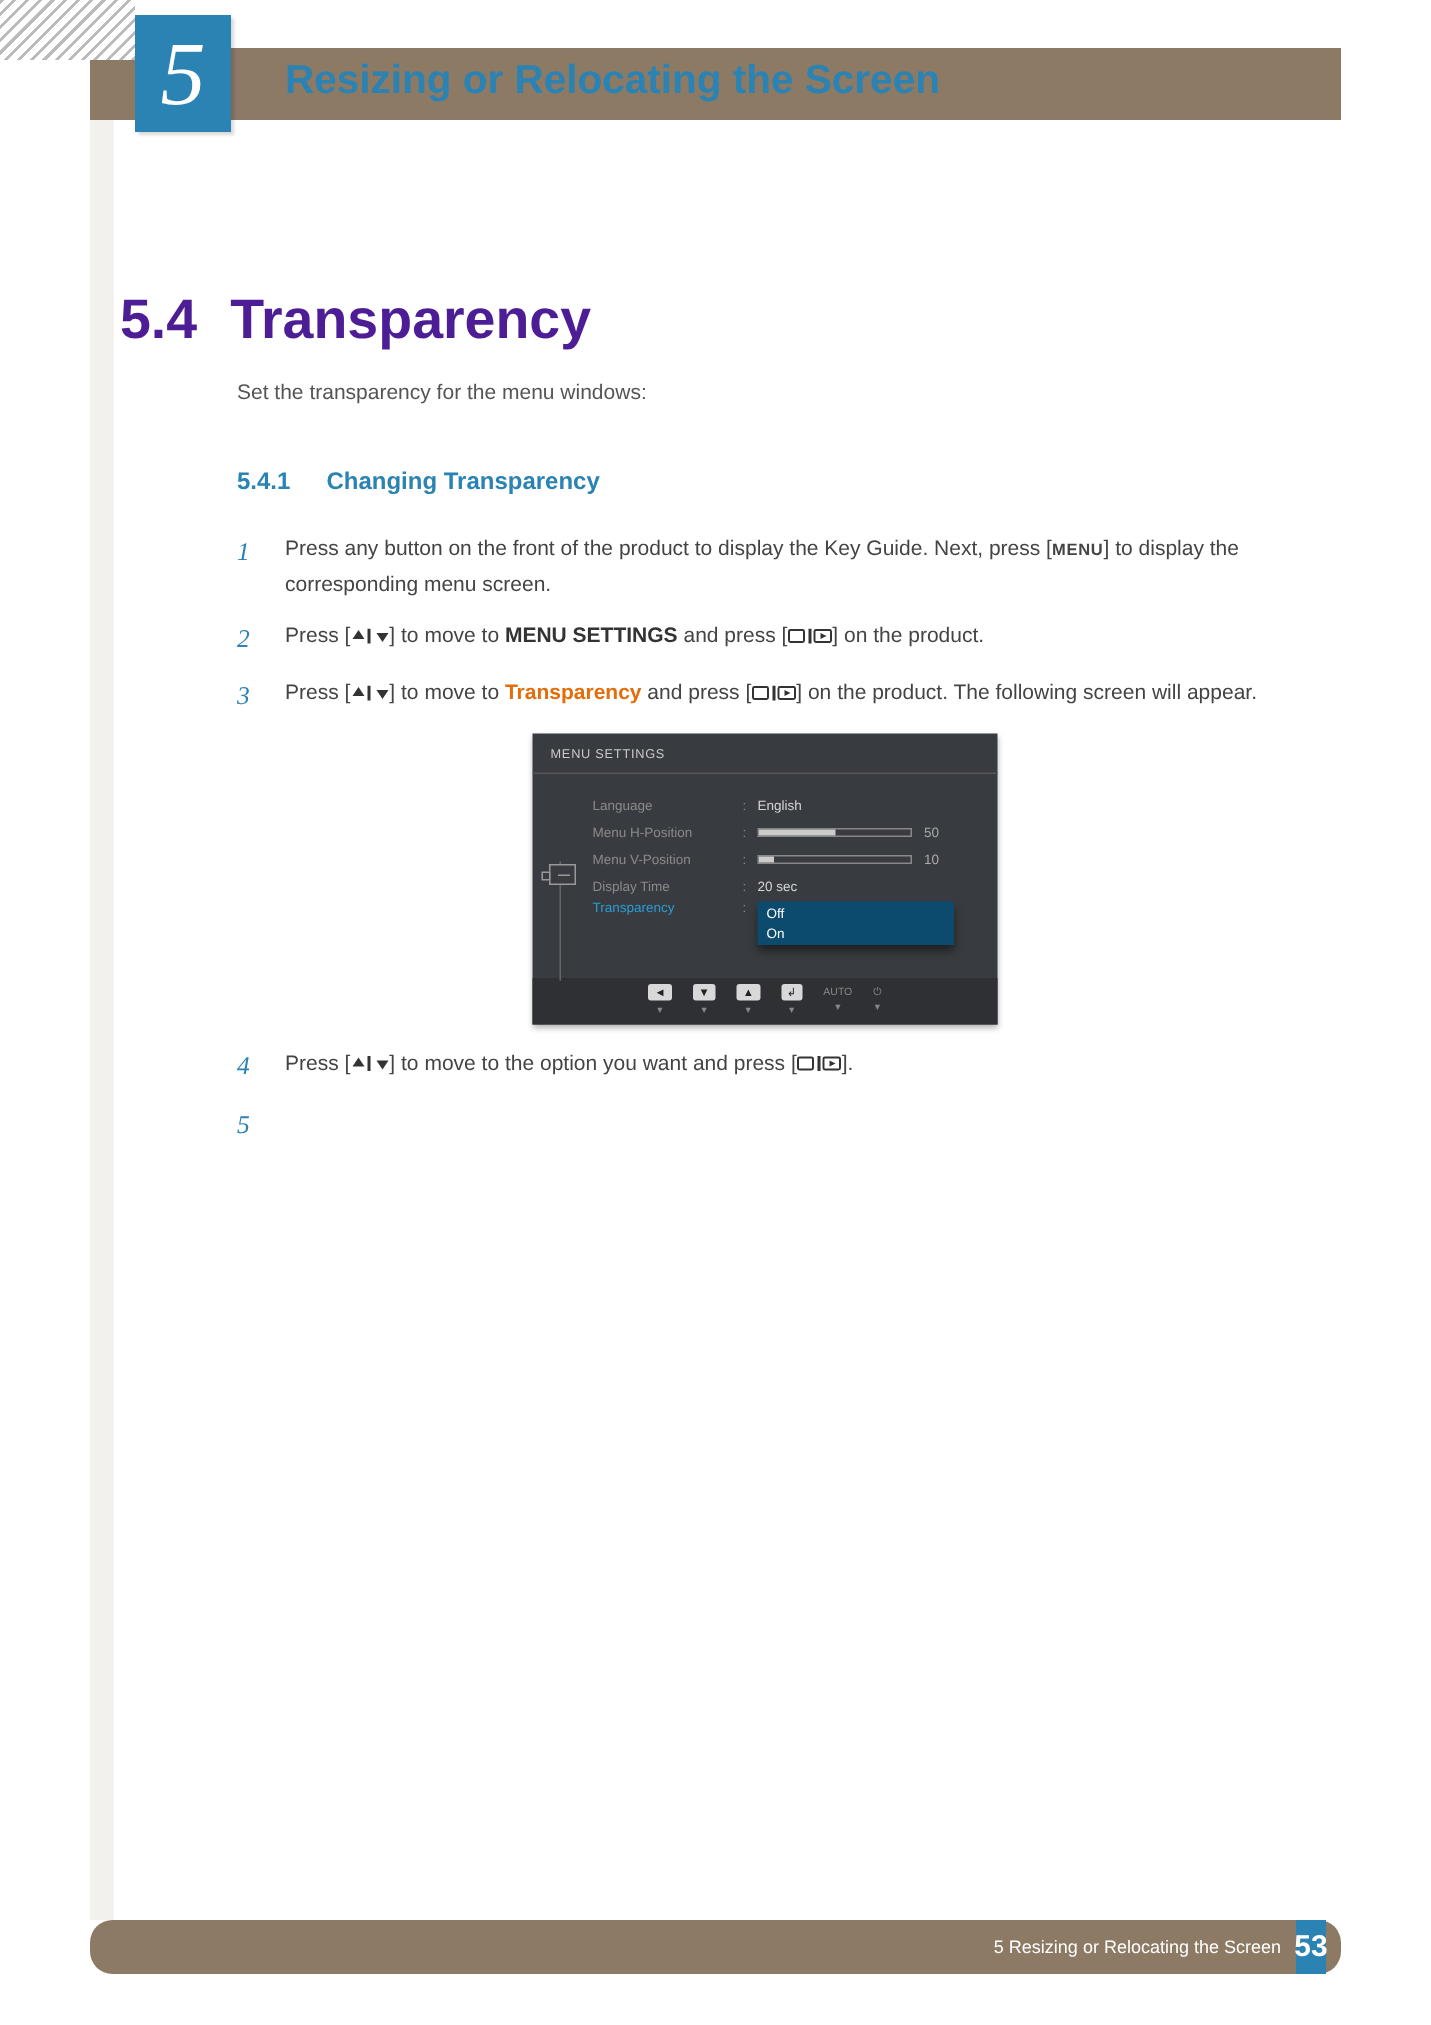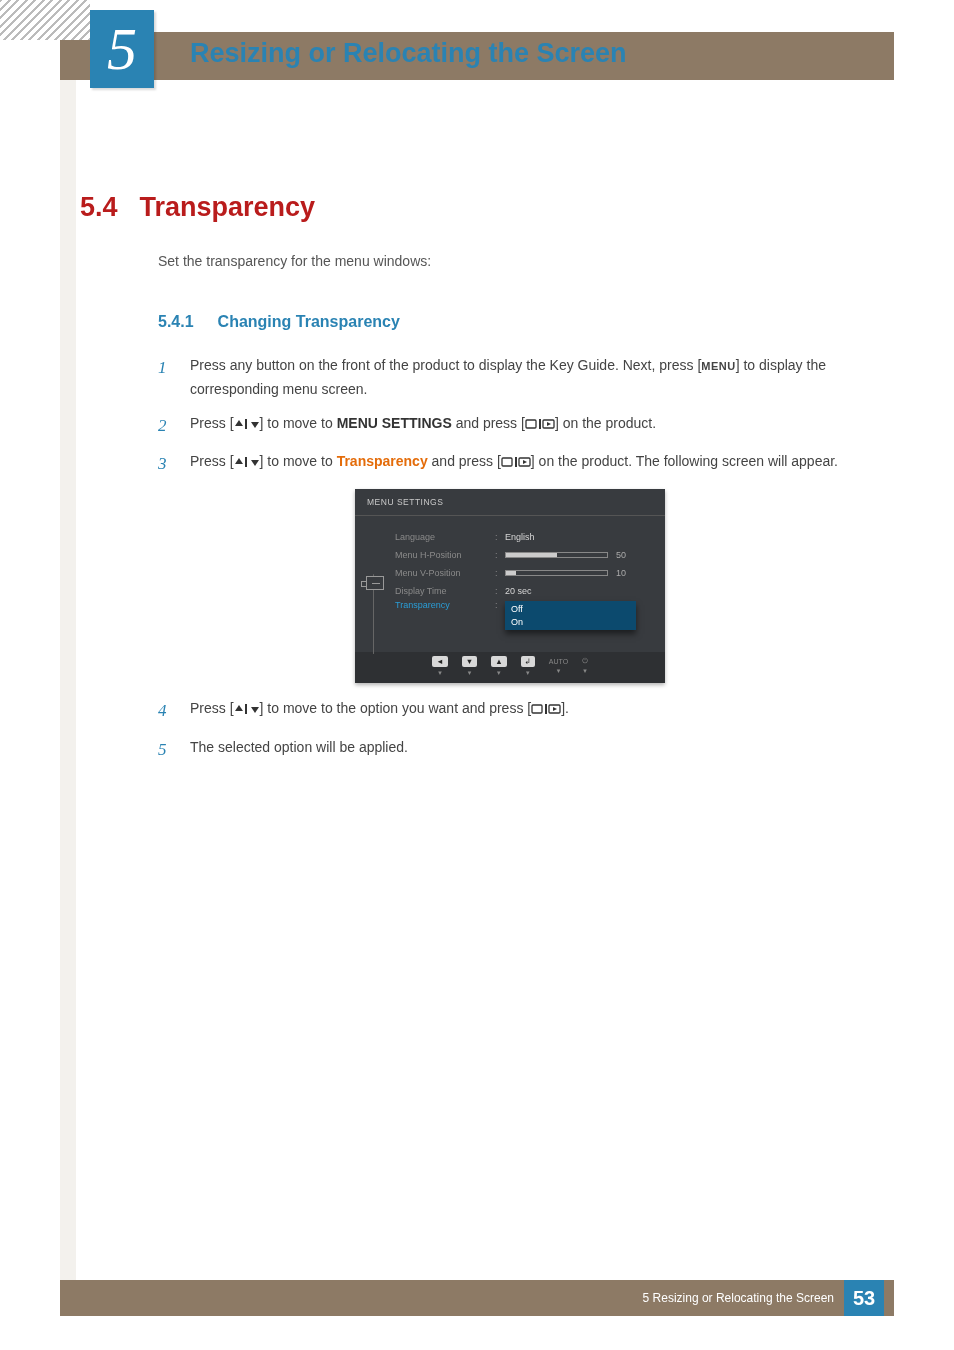--- a/index.html
+++ b/index.html
@@ -56,23 +56,23 @@
     left: 190px;
     font-size: 27px;
     font-weight: bold;
     color: #2a83b3;
     z-index: 4;
   }
   .section-head {
     position: absolute;
     top: 192px;
     left: 80px;
-    font-size: 27px;
+    font-size: 37px;
     font-weight: bold;
-    color: #b91c1c;
+    color: #4c1d95;
   }
   .section-num { margin-right: 22px; }
   .intro-text {
     position: absolute;
     top: 253px;
     left: 158px;
     font-size: 14px;
     color: #555;
   }
   .subsection-head {
@@ -202,25 +202,26 @@
   .footer {
     position: absolute;
     bottom: 34px;
     left: 60px; right: 60px;
     height: 36px;
     background: #8d7a65;
     display: flex;
     align-items: center;
     justify-content: flex-end;
     padding-right: 10px;
+    border-radius: 15px;
   }
   .footer-text { color: #fff; font-size: 12px; margin-right: 10px; }
   .page-num-box {
     background: #2a83b3; color: #fff;
-    width: 40px; height: 36px;
+    width: 20px; height: 36px;
     display: flex; align-items: center; justify-content: center;
     font-weight: bold; font-size: 20px;
   }
   .left-stripe {
     position: absolute;
     left: 60px; top: 80px; bottom: 70px; width: 16px;
     background: #f3f1ed;
   }
 </style>
 </head>
@@ -368,21 +369,20 @@
         </svg><span>] to move to the option you want and press [</span><svg class="icon-svg" width="30" height="11">
           <rect x="1" y="1" width="10" height="8" rx="1" fill="none" stroke="#333" stroke-width="1.3"></rect>
           <rect x="14" y="0" width="2" height="10" fill="#333"></rect>
           <rect x="18" y="1" width="11" height="8" rx="1" fill="none" stroke="#333" stroke-width="1.3"></rect>
           <polygon points="26,5 22,3 22,7" fill="#333"></polygon>
         </svg><span>].</span>
     </div>
   </div>
   <div class="step">
     <div class="step-num">5</div>
-    <div>The selected option will be applied.</div>
   </div>
 </div>
 
 <div class="footer">
   <span class="footer-text">5 Resizing or Relocating the Screen</span>
   <div class="page-num-box">
     <span>53</span>
   </div>
 </div>
 

